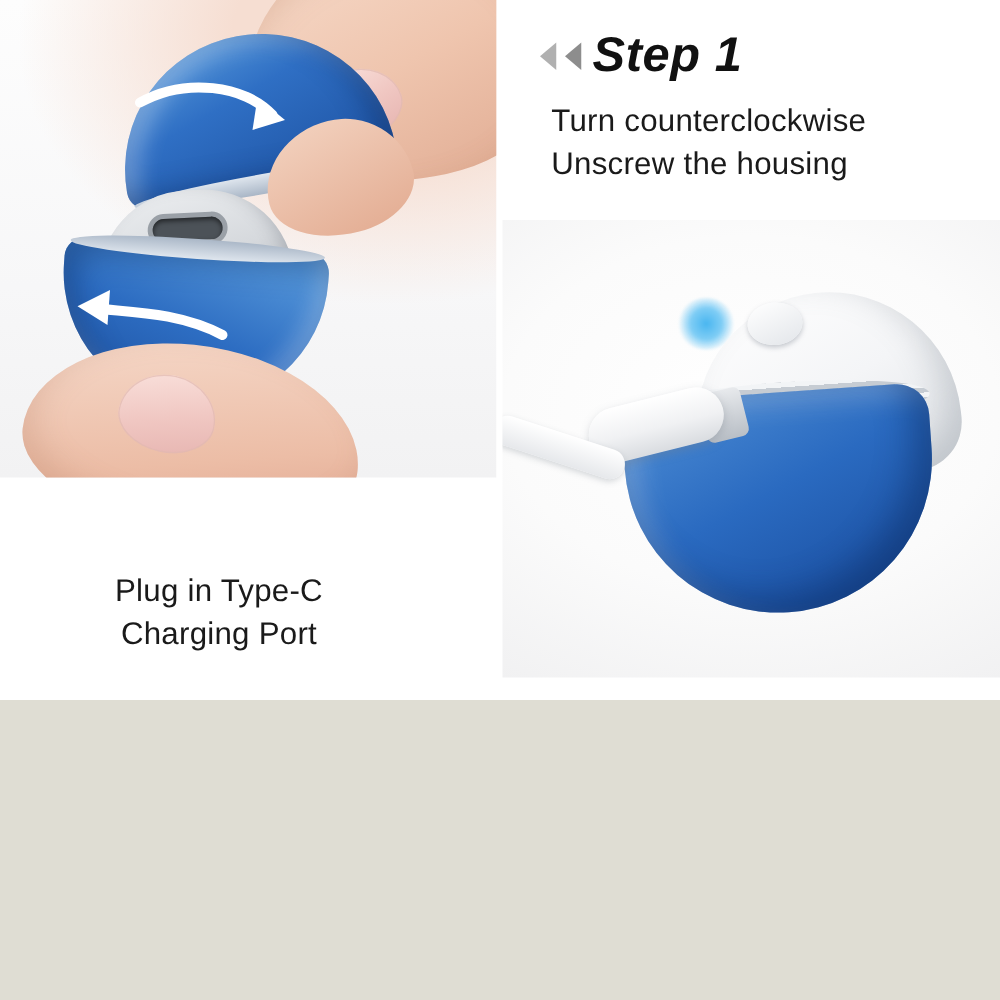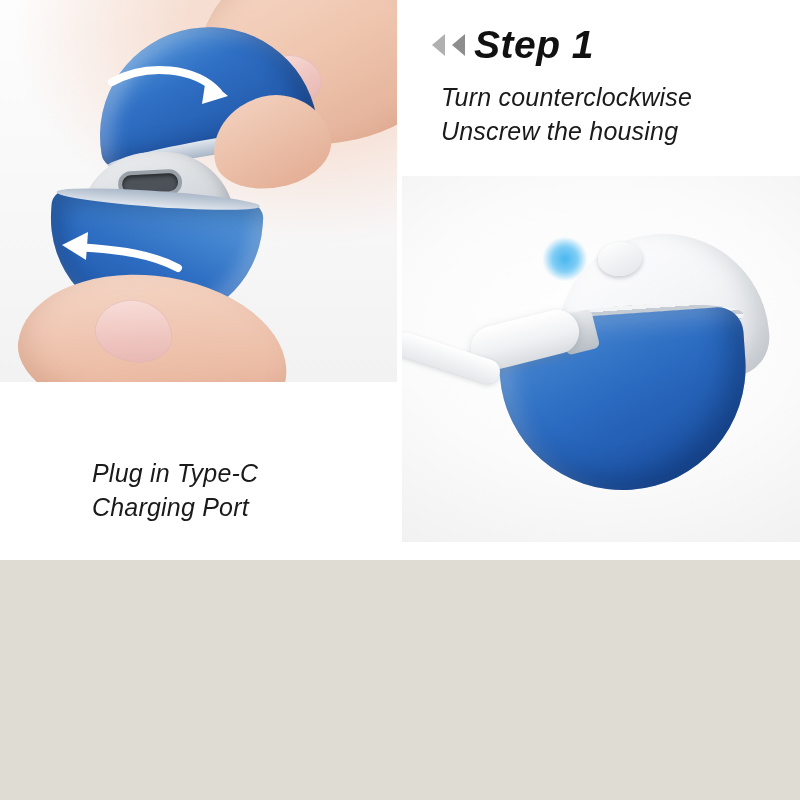--- a/index.html
+++ b/index.html
@@ -122,27 +122,27 @@
     background:linear-gradient(180deg,#ffffff,#e6e8eb);
     box-shadow:0 2px 5px rgba(120,128,140,.3);}
 
   
   .step-head{position:absolute;display:flex;align-items:center;gap:7px;}
   .tri{width:0;height:0;border-top:11px solid transparent;border-bottom:11px solid transparent;
        border-right:13px solid #b0b0b0;}
   .tri.second{border-right-color:#8d8d8d;}
   .step-title{font-style:italic;font-weight:700;font-size:39px;color:#111;
               letter-spacing:.5px;line-height:1;margin-left:2px;}
-  .step-body{position:absolute;font-style:italic;font-size:25px;color:#1a1a1a;
+  .step-body{position:absolute;font-size:25px;color:#1a1a1a;
              line-height:1.36;letter-spacing:.2px;white-space:pre-line;}
 
   #step1-head{left:432px;top:25px;}
   #step1-body{left:441px;top:80px;}
   #step2-head{left:88px;top:398px;}
-  #step2-body{left:92px;top:456px;}
+  #step2-body{left:92px;top:456px;text-align:center;}
 
   
   #legend-band{position:absolute;left:0;top:560px;width:800px;height:240px;
                background:#dfddd3;}
 </style>
 </head>
 <body>
 
 <div class="page">
 

